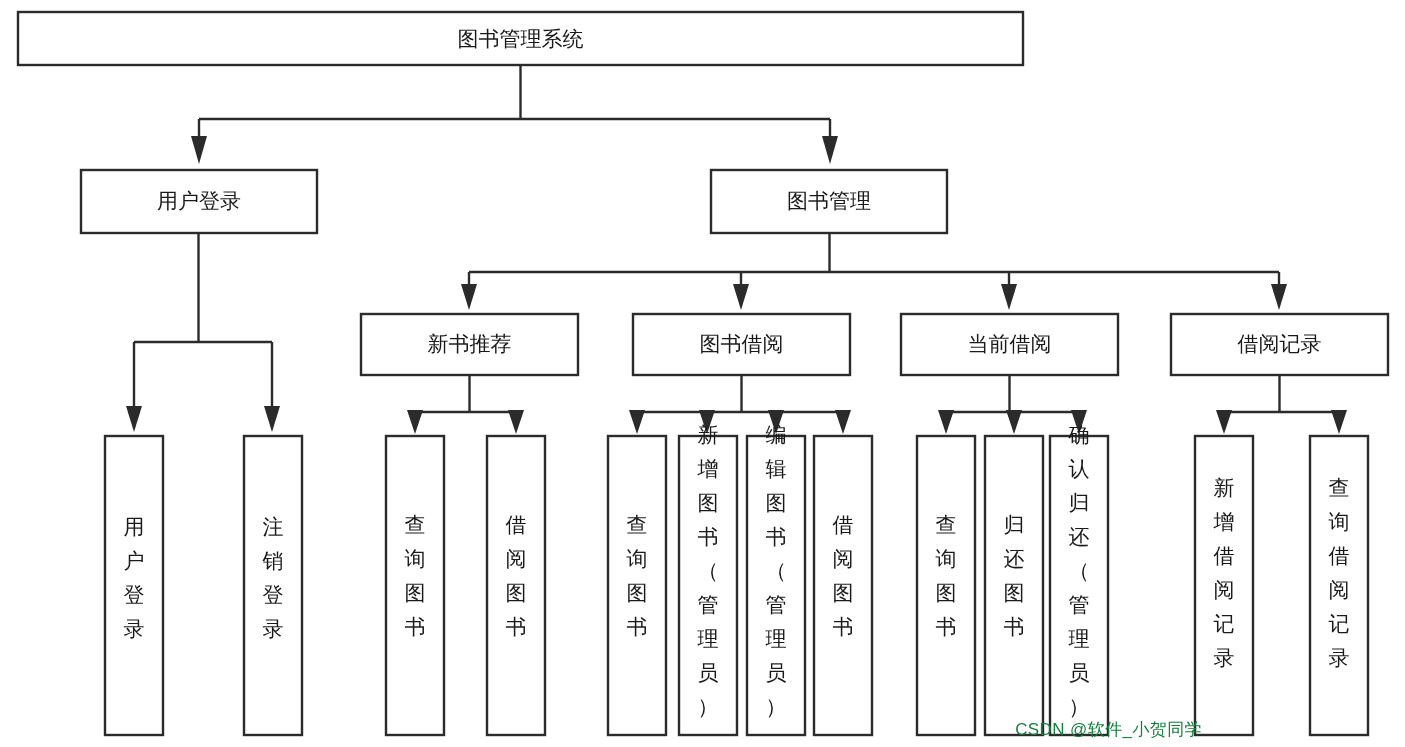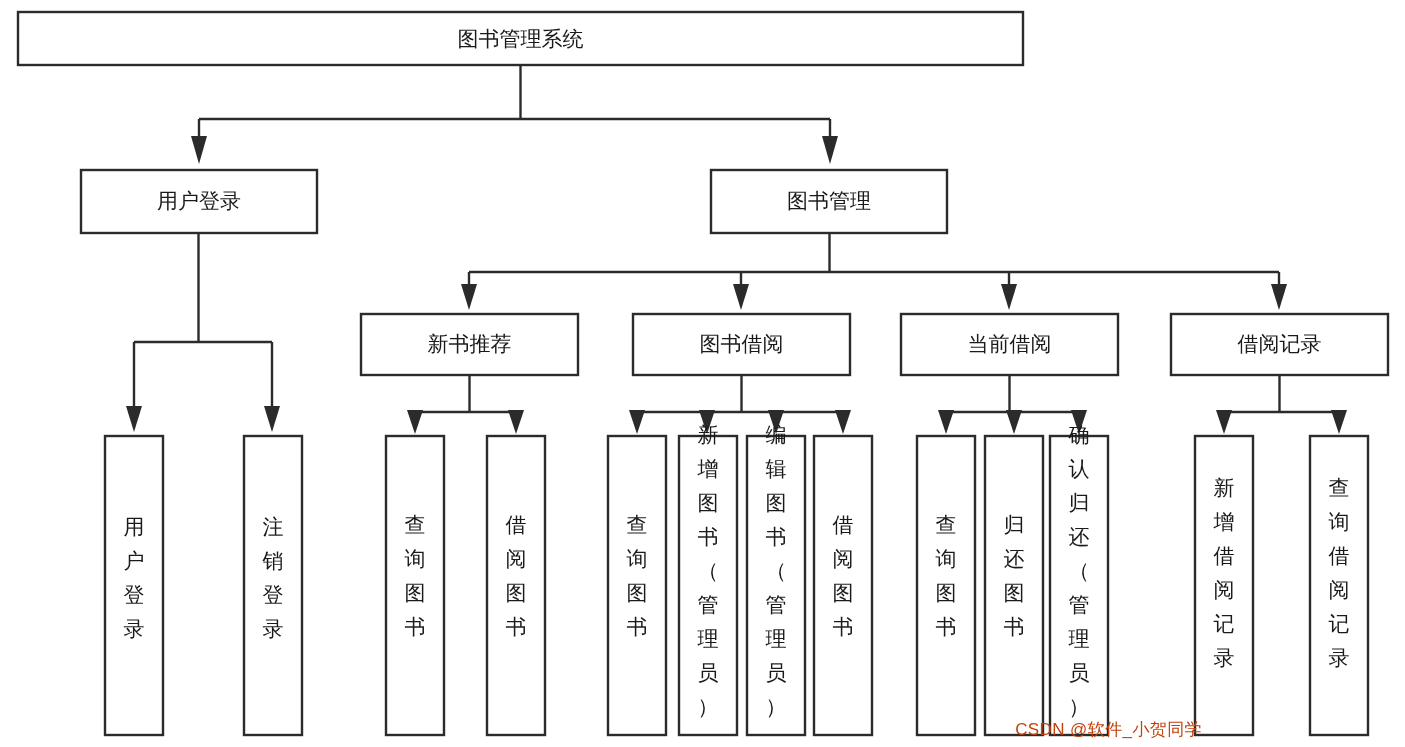--- a/index.html
+++ b/index.html
@@ -56,21 +56,21 @@
     fill: #1a1a1a;
     text-anchor: middle;
     white-space: pre;
   }
   .watermark-text {
     position: absolute;
     right: 12px;
     bottom: 6px;
     font-family: "Liberation Sans", "DejaVu Sans", sans-serif;
     font-size: 17px;
-    color: #c2410c;
+    color: #15803d;
     letter-spacing: 0.4px;
     user-select: none;
     pointer-events: none;
   }
 </style>
 </head>
 <body>
 
 <div id="diagram-root">
 

